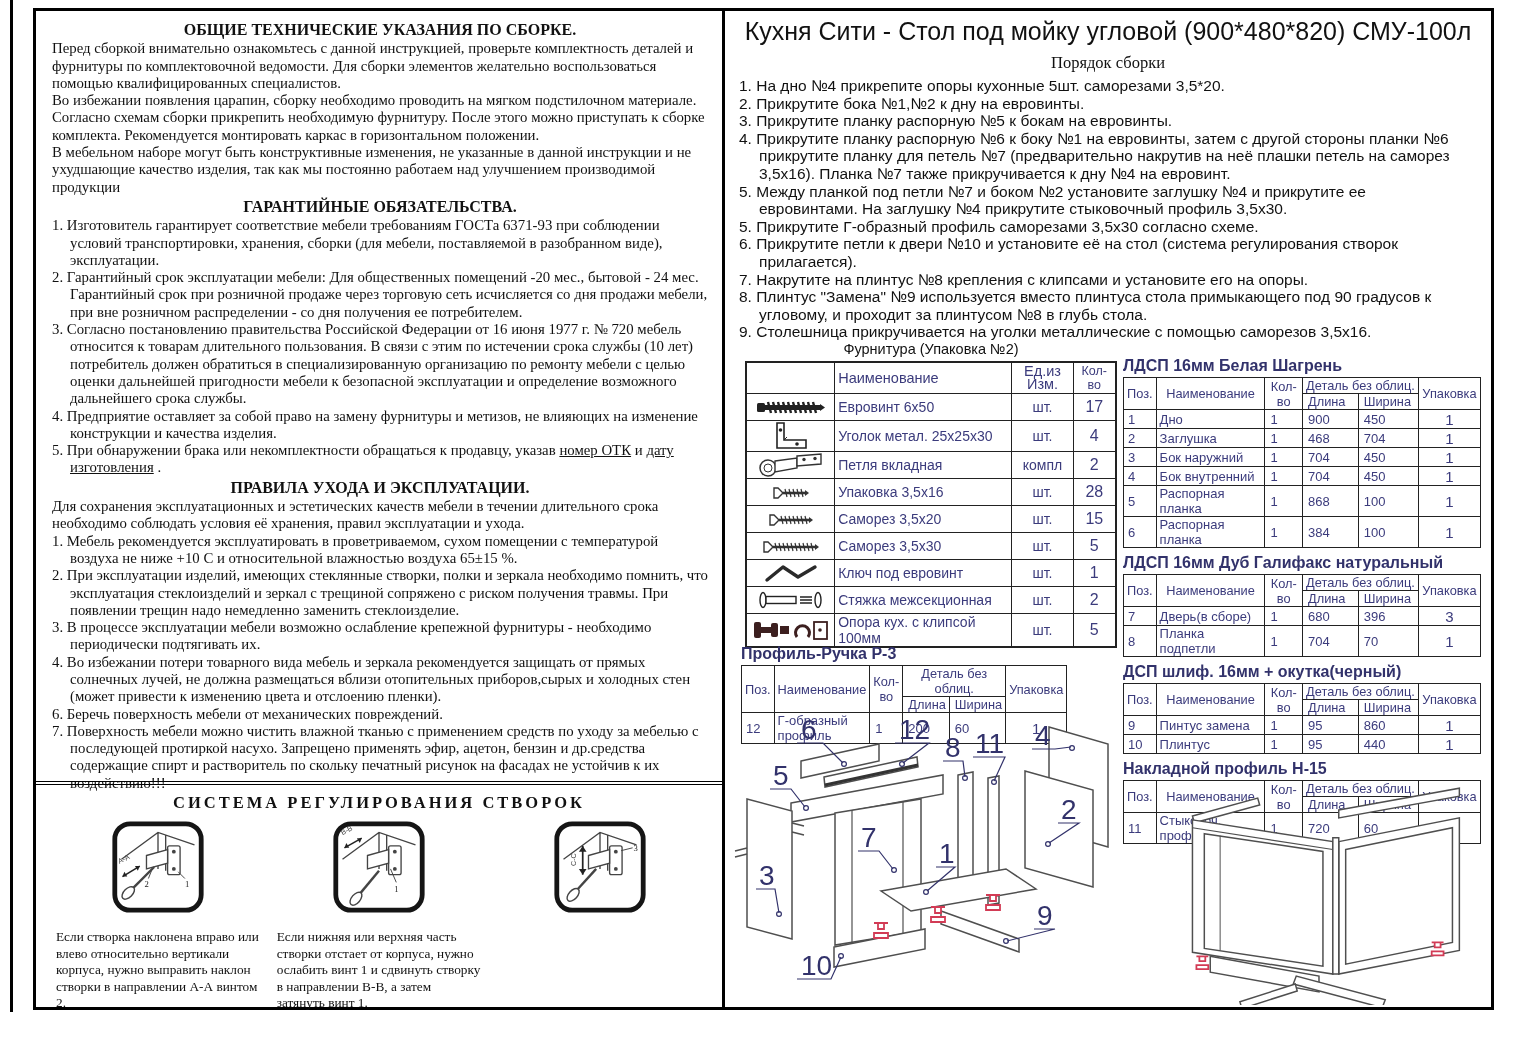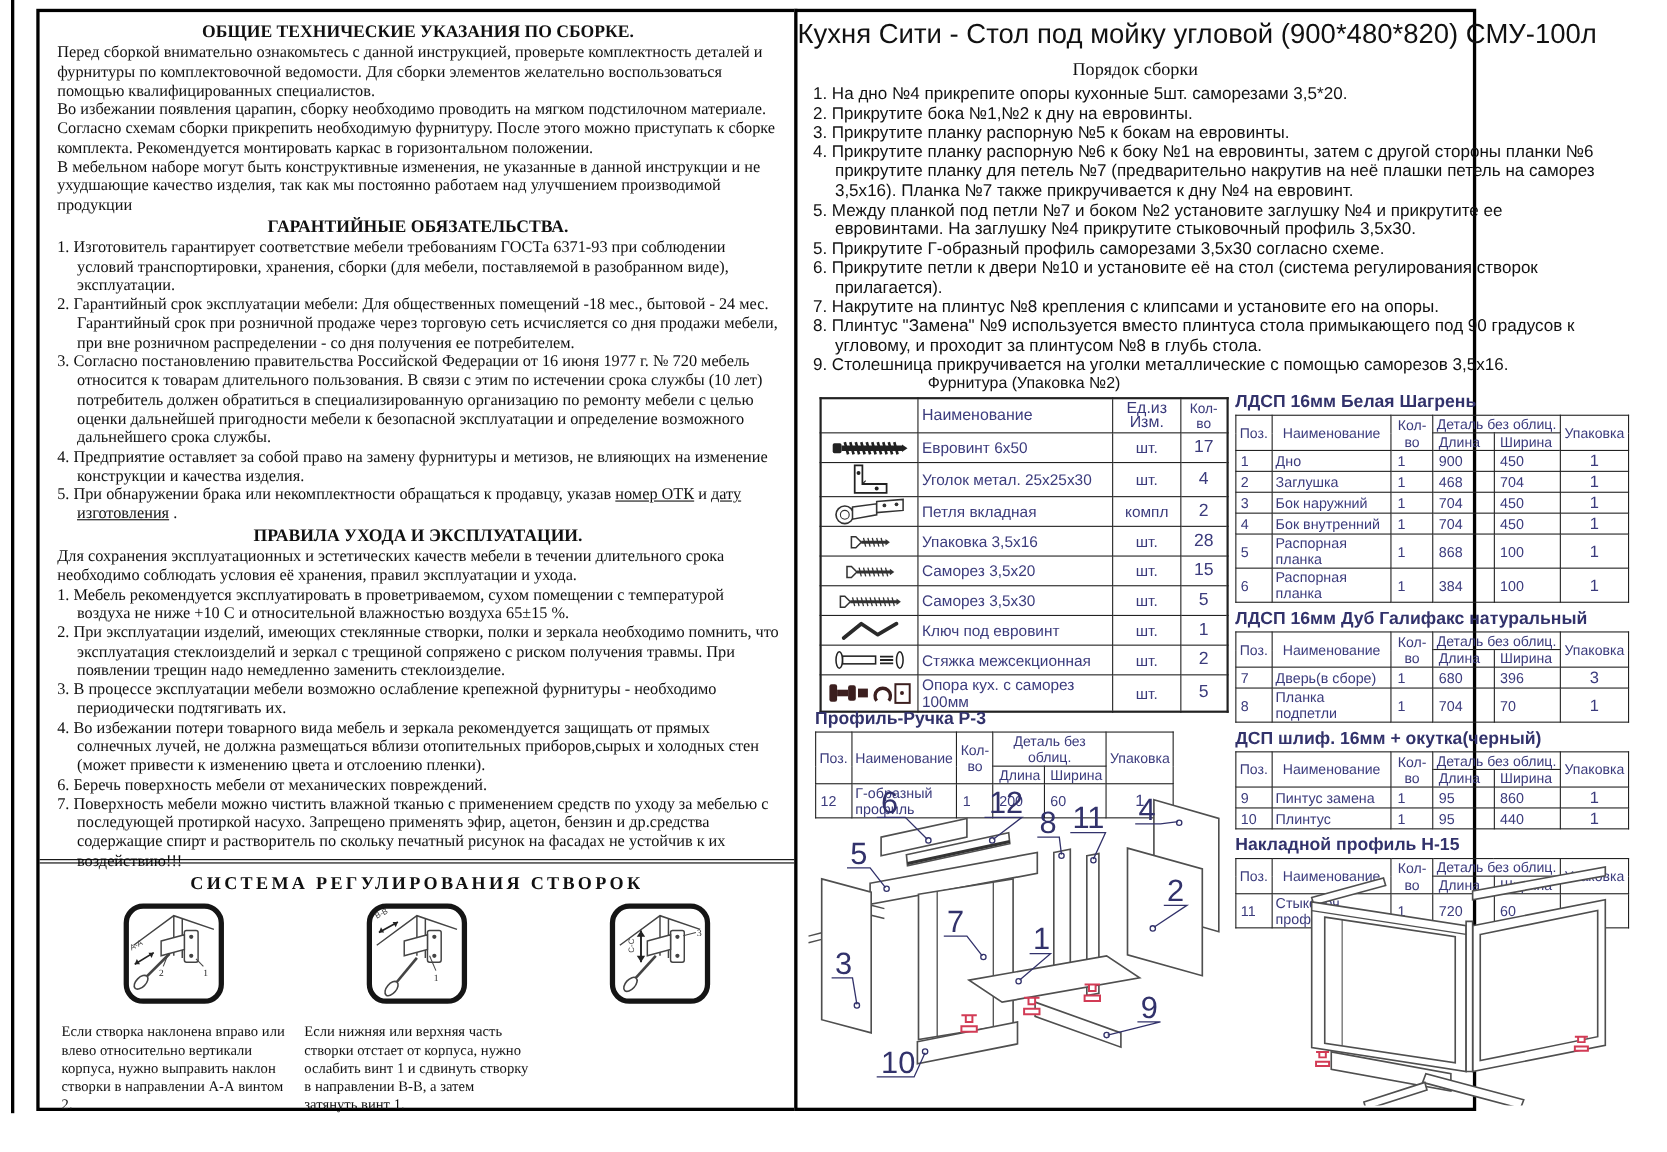--- a/index.html
+++ b/index.html
@@ -1,21 +1,21 @@
 <!DOCTYPE html>
 <html lang="ru"><head>
 <meta charset="utf-8">
 <style>
   html,body{margin:0;padding:0;}
   body{width:1515px;height:1047px;background:#fff;position:relative;
        font-family:"Liberation Sans",sans-serif;color:#111;overflow:hidden;}
   .scan-line{position:absolute;left:10px;top:0;width:3px;height:1012px;background:#000;}
   .panel{position:absolute;background:#fff;border:3px solid #000;box-sizing:border-box;}
   #left-panel{left:33px;top:8px;width:692px;height:1002px;font-family:"Liberation Serif",serif;}
-  #right-panel{left:722px;top:8px;width:620px;height:1002px;}
+  #right-panel{left:722px;top:8px;width:772px;height:1002px;}
 
   
   .lt{padding:8px 14px 0 16px;font-size:14.8px;line-height:17.3px;height:772px;overflow:hidden;}
   .lt h2{font-size:16px;margin:2px 0 2px;text-align:center;font-weight:bold;}
   .b{font-weight:normal;}
   .u{text-decoration:underline;}
   .li{padding-left:18px;text-indent:-18px;}
   .para{margin:0;}
   #shutters{position:absolute;left:0;right:0;bottom:0;height:222px;border-top:4px double #000;}
   #shutters .sh-title{text-align:center;font-weight:bold;font-size:16.5px;letter-spacing:3px;margin-top:8px;}
@@ -78,21 +78,21 @@
 
 <div id="left-panel" class="panel">
   <div class="lt">
     <h2>ОБЩИЕ ТЕХНИЧЕСКИЕ УКАЗАНИЯ ПО СБОРКЕ.</h2>
     <div class="para b">Перед сборкой внимательно ознакомьтесь с данной инструкцией, проверьте комплектность деталей и фурнитуры по комплектовочной ведомости. Для сборки элементов желательно воспользоваться помощью квалифицированных специалистов.</div>
     <div class="para">Во избежании появления царапин, сборку необходимо проводить на мягком подстилочном материале. Согласно схемам сборки прикрепить необходимую фурнитуру. После этого можно приступать к сборке комплекта. Рекомендуется монтировать каркас в горизонтальном положении.</div>
     <div class="para">В мебельном наборе могут быть конструктивные изменения, не указанные в данной инструкции и не ухудшающие качество изделия, так как мы постоянно работаем над улучшением производимой продукции</div>
     <h2>ГАРАНТИЙНЫЕ ОБЯЗАТЕЛЬСТВА.</h2>
     <div>
         <div class="li">1. Изготовитель гарантирует соответствие мебели требованиям ГОСТа 6371-93 при соблюдении условий транспортировки, хранения, сборки (для мебели, поставляемой в разобранном виде), эксплуатации.</div>
-        <div class="li">2. Гарантийный срок эксплуатации мебели: Для общественных помещений -18 мес., бытовой - 24 мес. Гарантийный срок при розничной продаже через торговую сеть исчисляется со дня продажи мебели, при вне розничном распределении - со дня получения ее потребителем.</div>
+        <div class="li">2. Гарантийный срок эксплуатации мебели: Для общественных помещений -20 мес., бытовой - 24 мес. Гарантийный срок при розничной продаже через торговую сеть исчисляется со дня продажи мебели, при вне розничном распределении - со дня получения ее потребителем.</div>
         <div class="li">3. Согласно постановлению правительства Российской Федерации от 16 июня 1977 г. № 720 мебель относится к товарам длительного пользования. В связи с этим по истечении срока службы (10 лет) потребитель должен обратиться в специализированную организацию по ремонту мебели с целью оценки дальнейшей пригодности мебели к безопасной эксплуатации и определение возможного дальнейшего срока службы.</div>
         <div class="li">4. Предприятие оставляет за собой право на замену фурнитуры и метизов, не влияющих на изменение конструкции и качества изделия.</div>
         <div class="li">5. При обнаружении брака или некомплектности обращаться к продавцу, указав <span class="b u">номер ОТК</span> и <span class="b u">дату изготовления</span> .</div>
       </div>
     <h2>ПРАВИЛА УХОДА И ЭКСПЛУАТАЦИИ.</h2>
     <div class="para">Для сохранения эксплуатационных и эстетических качеств мебели в течении длительного срока необходимо соблюдать условия её хранения, правил эксплуатации и ухода.</div>
     <div>
         <div class="li">1. Мебель рекомендуется эксплуатировать в проветриваемом, сухом помещении с температурой воздуха не ниже +10 С и относительной влажностью воздуха 65±15 %.</div>
         <div class="li">2. При эксплуатации изделий, имеющих стеклянные створки, полки и зеркала необходимо помнить, что эксплуатация стеклоизделий и зеркал с трещиной сопряжено с риском получения травмы. При появлении трещин надо немедленно заменить стеклоизделие.</div>
         <div class="li">3. В процессе эксплуатации мебели возможно ослабление крепежной фурнитуры - необходимо периодически подтягивать их.</div>
@@ -293,21 +293,21 @@
           <tr>
             <td class="hw-icon"><svg width="78" height="22" viewBox="0 0 78 22">
     <rect x="2" y="3" width="7" height="16" rx="2" fill="#3c1f1f"></rect>
     <rect x="9" y="8" width="10" height="6" fill="#3c1f1f"></rect>
     <rect x="19" y="4" width="7" height="14" rx="2" fill="#3c1f1f"></rect>
     <rect x="28" y="7" width="9" height="8" fill="#3c1f1f"></rect>
     <path d="M45,18 a7,7 0 1 1 11,0" fill="none" stroke="#3c1f1f" stroke-width="3"></path>
     <rect x="62" y="3" width="13" height="17" fill="#fff" stroke="#3c1f1f" stroke-width="1.8"></rect>
     <circle cx="68" cy="11" r="1.8" fill="#3c1f1f"></circle>
   </svg></td>
-            <td class="hw-name">Опора кух. с саморез 100мм</td>
+            <td class="hw-name">Опора кух. с клипсой 100мм</td>
             <td class="hw-unit">шт.</td>
             <td class="hw-qty">5</td>
           </tr>
         </tbody>
     </table>
   </div>
 
   <div id="profile-block">
       <div class="pt-title">Профиль-Ручка Р-3</div>
       <table class="pt">

